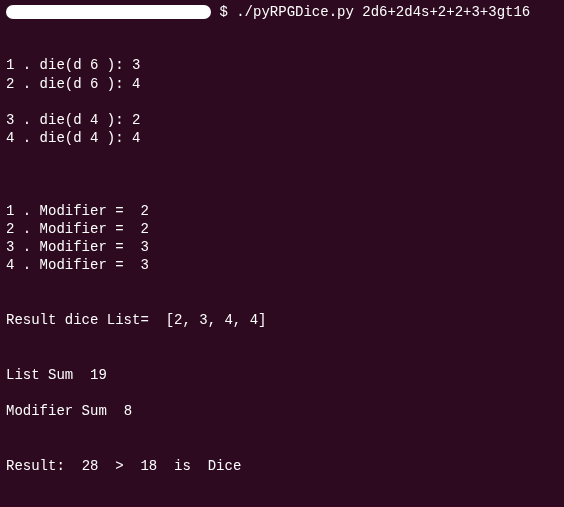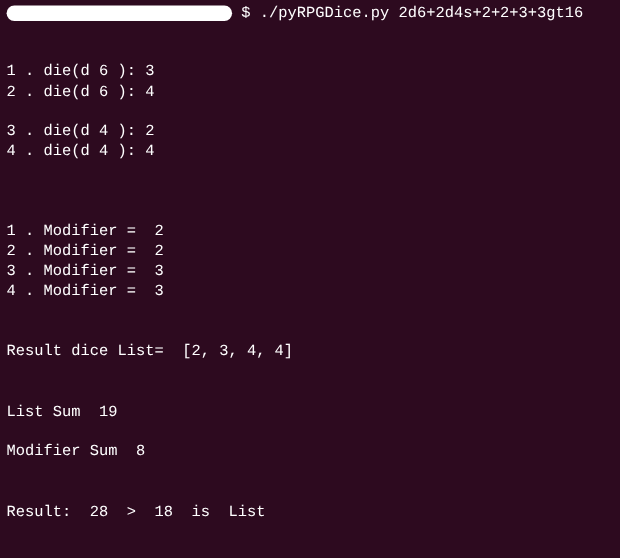--- a/index.html
+++ b/index.html
@@ -77,16 +77,16 @@
 <div class="blank"></div>
 <div class="blank"></div>
 
 <div class="line"><span>List Sum</span>  <span>19</span></div>
 <div class="blank"></div>
 <div class="line"><span>Modifier Sum</span>  <span>8</span></div>
 
 <div class="blank"></div>
 <div class="blank"></div>
 
-<div class="line"><span>Result:</span>  <span>28</span>  <span>&gt;</span>  <span>18</span>  <span>is</span>  <span>List</span></div>
+<div class="line"><span>Result:</span>  <span>28</span>  <span>&gt;</span>  <span>18</span>  <span>is</span>  <span>Dice</span></div>
 
 <div class="blank"></div>
 <div class="blank"></div>
 
 </body></html>

